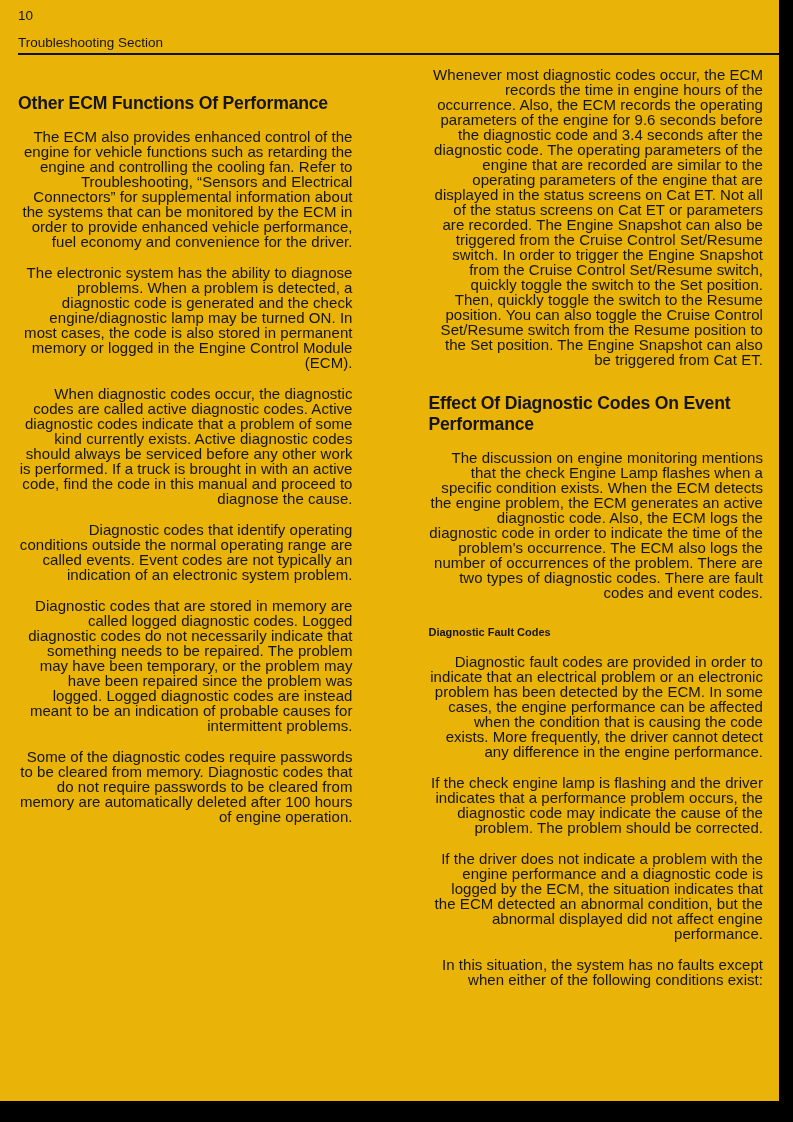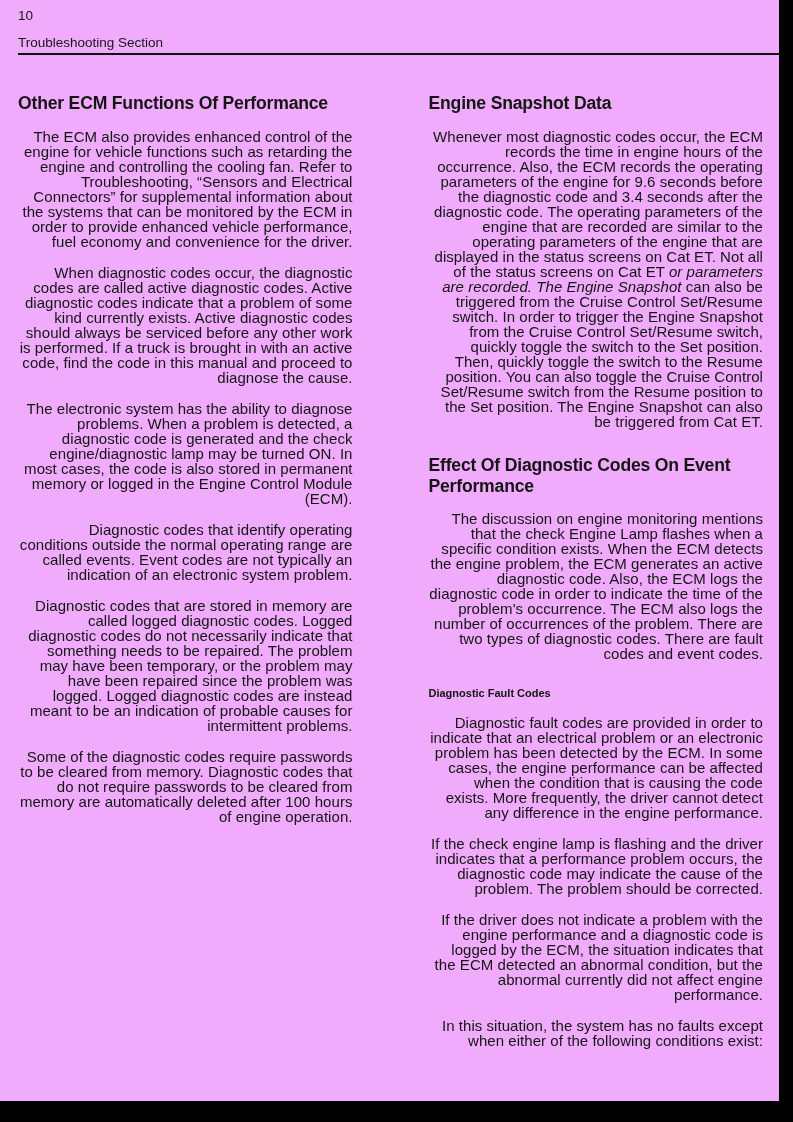--- a/index.html
+++ b/index.html
@@ -1,21 +1,21 @@
 <!DOCTYPE html>
 <html><head>
 <meta charset="utf-8">
 <style>
   html, body { margin: 0; padding: 0; background: #777; }
   .page {
     position: relative;
     width: 793px;
     height: 1122px;
     margin: 0 auto;
-    background: #f0abfc;
+    background: #eab308;
     font-family: "Liberation Sans", sans-serif;
     color: #151515;
     overflow: hidden;
     box-sizing: border-box;
   }
   .edge-right {
     position: absolute; top: 0; right: 0;
     width: 14px; height: 100%;
     background: #000;
   }
@@ -57,57 +57,56 @@
     line-height: 1.2;
     margin: 26px 0 15px 0;
   }
   .col p {
     font-size: 15px;
     line-height: 15px;
     margin: 0 0 16px 0;
     letter-spacing: 0.05px;
     text-align: right;
   }
-  .em { font-style: italic; }
+  .em { }
 </style>
 </head>
 <body>
 
 <div class="page">
 
   <div class="header">
     <span class="page-number">10</span>
     <span class="section-title">Troubleshooting Section</span>
   </div>
   <hr class="header-rule">
 
   <div class="content">
 
     <div class="col">
       <h2>Other ECM Functions Of Performance</h2>
       <p>The ECM also provides enhanced control of the engine for vehicle functions such as retarding the engine and controlling the cooling fan. Refer to Troubleshooting, “Sensors and Electrical Connectors” for supplemental information about the systems that can be monitored by the ECM in order to provide enhanced vehicle performance, fuel economy and convenience for the driver.</p>
 
+      <p>The electronic system has the ability to diagnose problems. When a problem is detected, a diagnostic code is generated and the check engine/diagnostic lamp may be turned ON. In most cases, the code is also stored in permanent memory or logged in the Engine Control Module (ECM).</p>
       <p>When diagnostic codes occur, the diagnostic codes are called active diagnostic codes. Active diagnostic codes indicate that a problem of some kind currently exists. Active diagnostic codes should always be serviced before any other work is performed. If a truck is brought in with an active code, find the code in this manual and proceed to diagnose the cause.</p>
-      <p>The electronic system has the ability to diagnose problems. When a problem is detected, a diagnostic code is generated and the check engine/diagnostic lamp may be turned ON. In most cases, the code is also stored in permanent memory or logged in the Engine Control Module (ECM).</p>
       <p>Diagnostic codes that identify operating conditions outside the normal operating range are called events. Event codes are not typically an indication of an electronic system problem.</p>
       <p>Diagnostic codes that are stored in memory are called logged diagnostic codes. Logged diagnostic codes do not necessarily indicate that something needs to be repaired. The problem may have been temporary, or the problem may have been repaired since the problem was logged. Logged diagnostic codes are instead meant to be an indication of probable causes for intermittent problems.</p>
       <p>Some of the diagnostic codes require passwords to be cleared from memory. Diagnostic codes that do not require passwords to be cleared from memory are automatically deleted after 100 hours of engine operation.</p>
     </div>
 
     <div class="col">
-      <h2>Engine Snapshot Data</h2>
       <p><span>Whenever most diagnostic codes occur, the ECM records the time in engine hours of the occurrence. Also, the ECM records the operating parameters of the engine for 9.6 seconds before the diagnostic code and 3.4 seconds after the diagnostic code. The operating parameters of the engine that are recorded are similar to the operating parameters of the engine that are displayed in the status screens on Cat ET. Not all of the status screens on Cat ET </span><span class="em">or parameters are recorded. The Engine Snapshot</span><span> can also be triggered from the Cruise Control Set/Resume switch. In order to trigger the Engine Snapshot from the Cruise Control Set/Resume switch, quickly toggle the switch to the Set position. Then, quickly toggle the switch to the Resume position. You can also toggle the Cruise Control Set/Resume switch from the Resume position to the Set position. The Engine Snapshot can also be triggered from Cat ET.</span></p>
 
       <h2>Effect Of Diagnostic Codes On Event Performance</h2>
       <p>The discussion on engine monitoring mentions that the check Engine Lamp flashes when a specific condition exists. When the ECM detects the engine problem, the ECM generates an active diagnostic code. Also, the ECM logs the diagnostic code in order to indicate the time of the problem's occurrence. The ECM also logs the number of occurrences of the problem. There are two types of diagnostic codes. There are fault codes and event codes.</p>
 
       <h3>Diagnostic Fault Codes</h3>
       <p>Diagnostic fault codes are provided in order to indicate that an electrical problem or an electronic problem has been detected by the ECM. In some cases, the engine performance can be affected when the condition that is causing the code exists. More frequently, the driver cannot detect any difference in the engine performance.</p>
       <p>If the check engine lamp is flashing and the driver indicates that a performance problem occurs, the diagnostic code may indicate the cause of the problem. The problem should be corrected.</p>
-      <p>If the driver does not indicate a problem with the engine performance and a diagnostic code is logged by the ECM, the situation indicates that the ECM detected an abnormal condition, but the abnormal currently did not affect engine performance.</p>
+      <p>If the driver does not indicate a problem with the engine performance and a diagnostic code is logged by the ECM, the situation indicates that the ECM detected an abnormal condition, but the abnormal displayed did not affect engine performance.</p>
       <p>In this situation, the system has no faults except when either of the following conditions exist:</p>
     </div>
 
   </div>
 
   <div class="edge-right"></div>
   <div class="edge-bottom"></div>
 
 </div>
 

